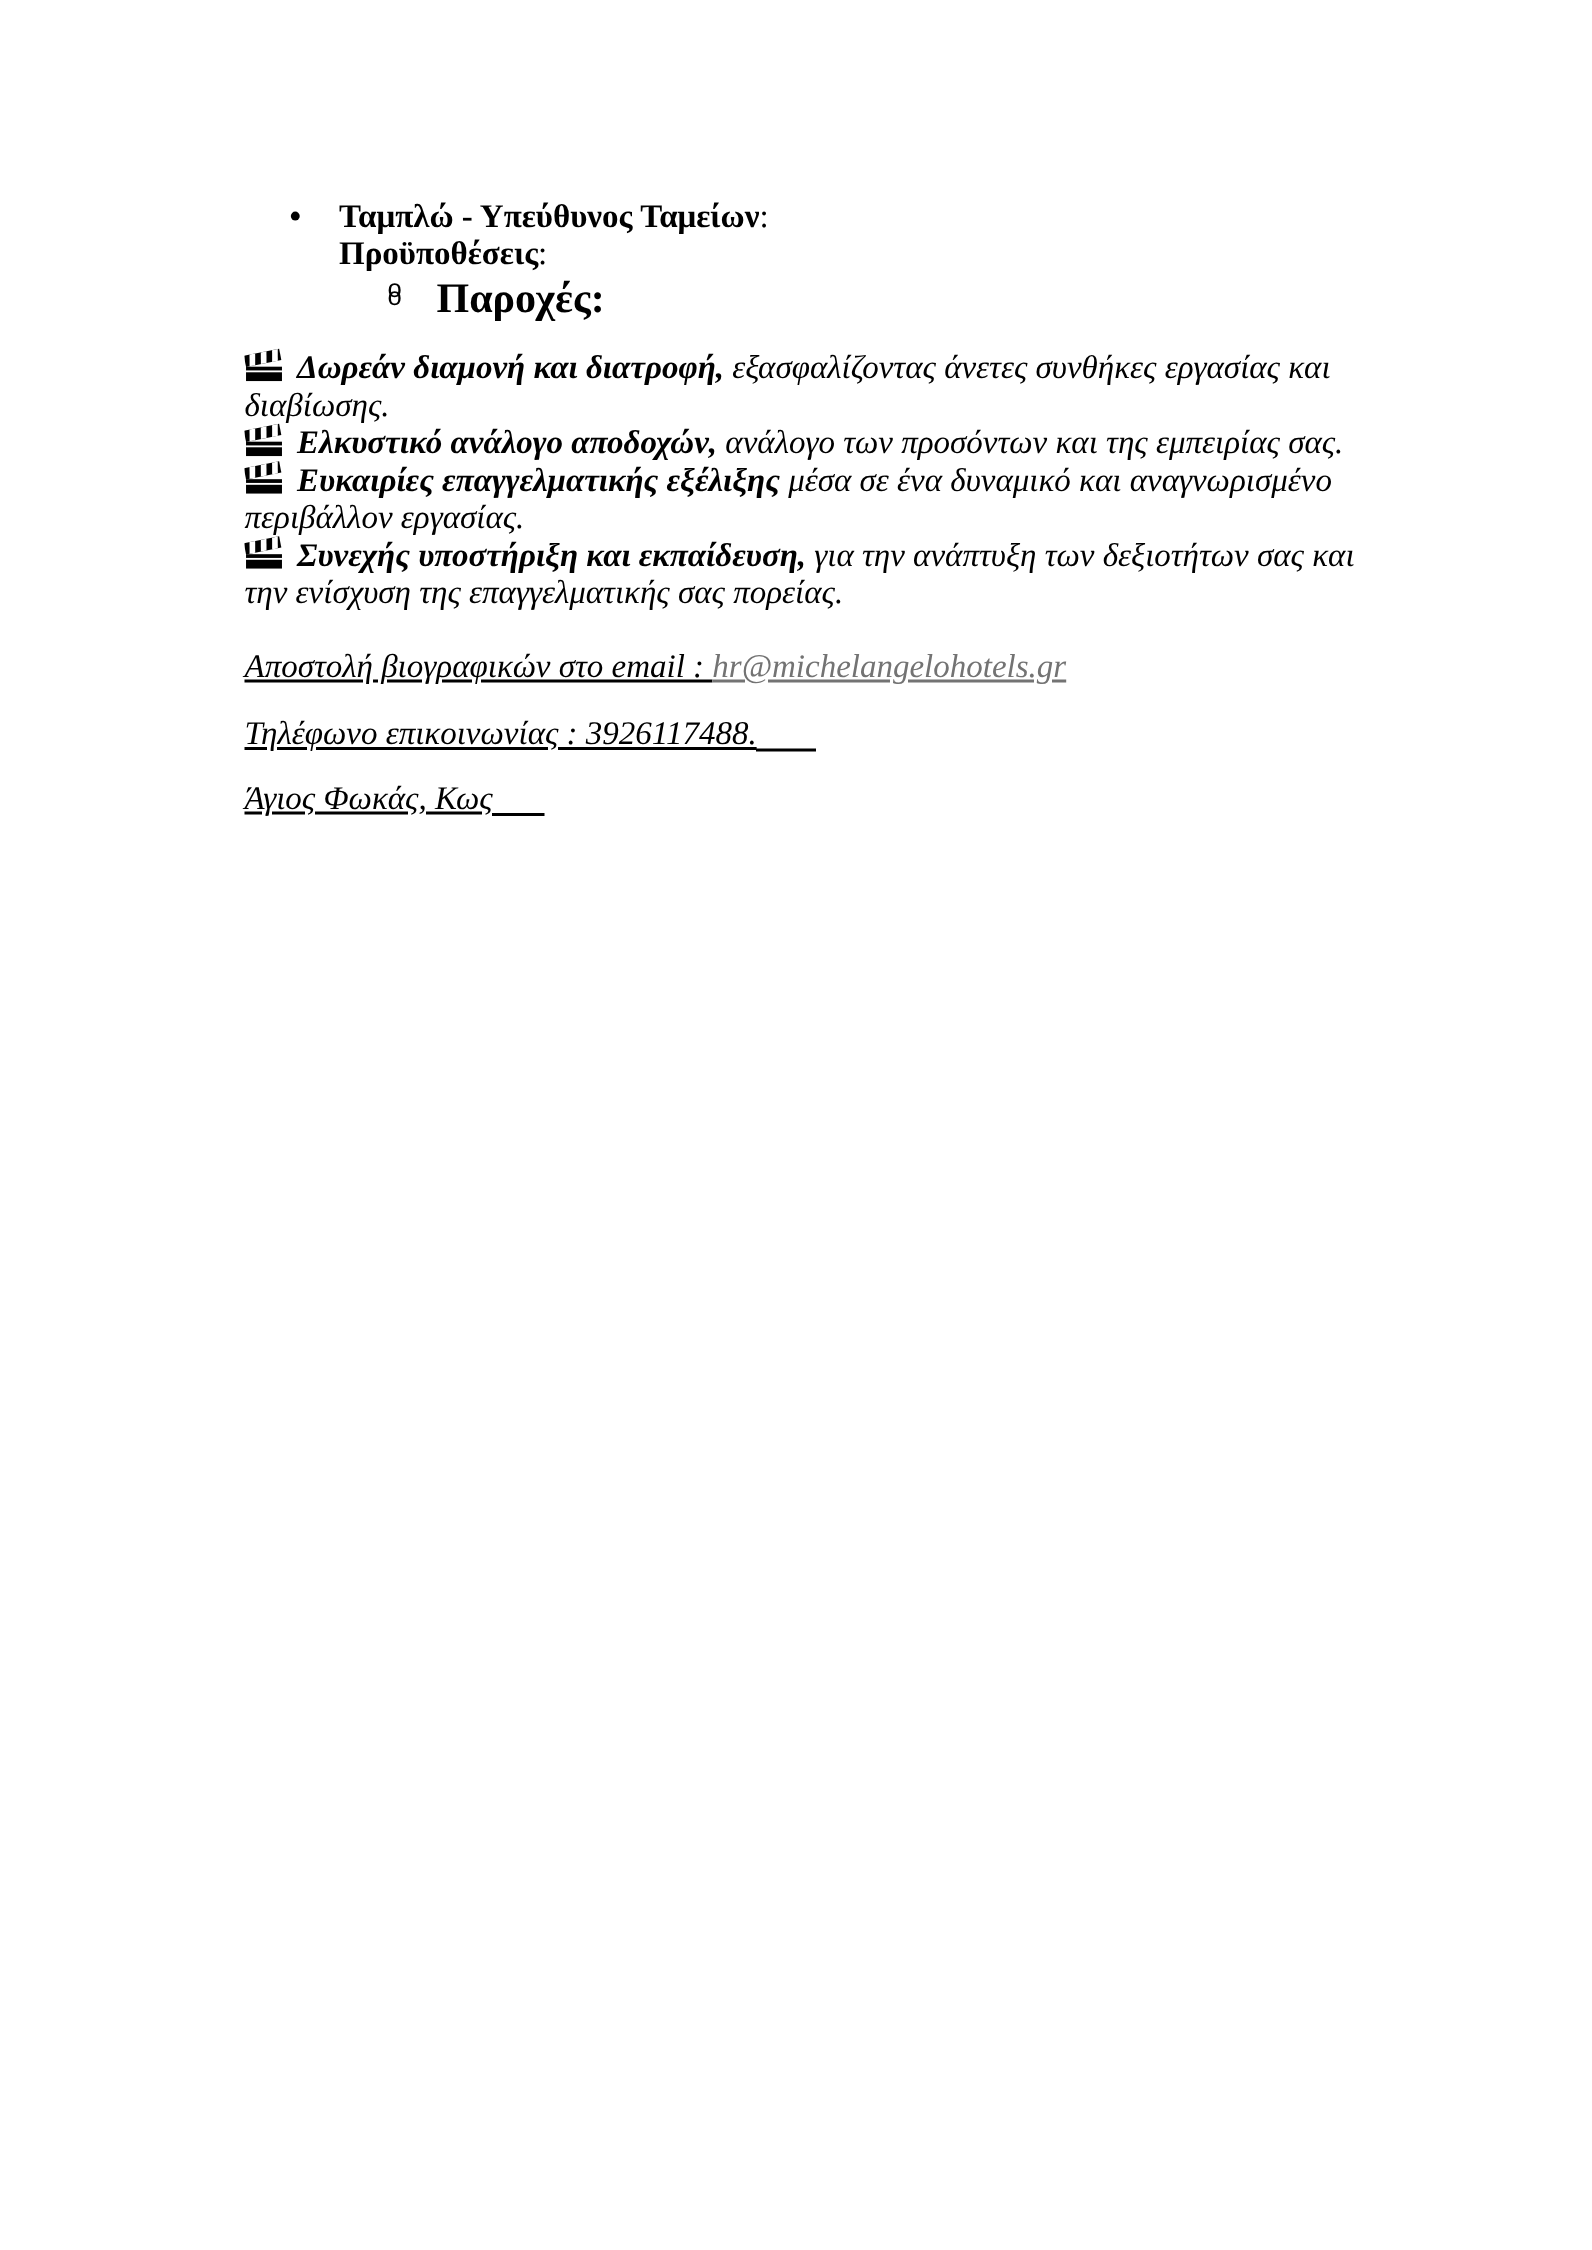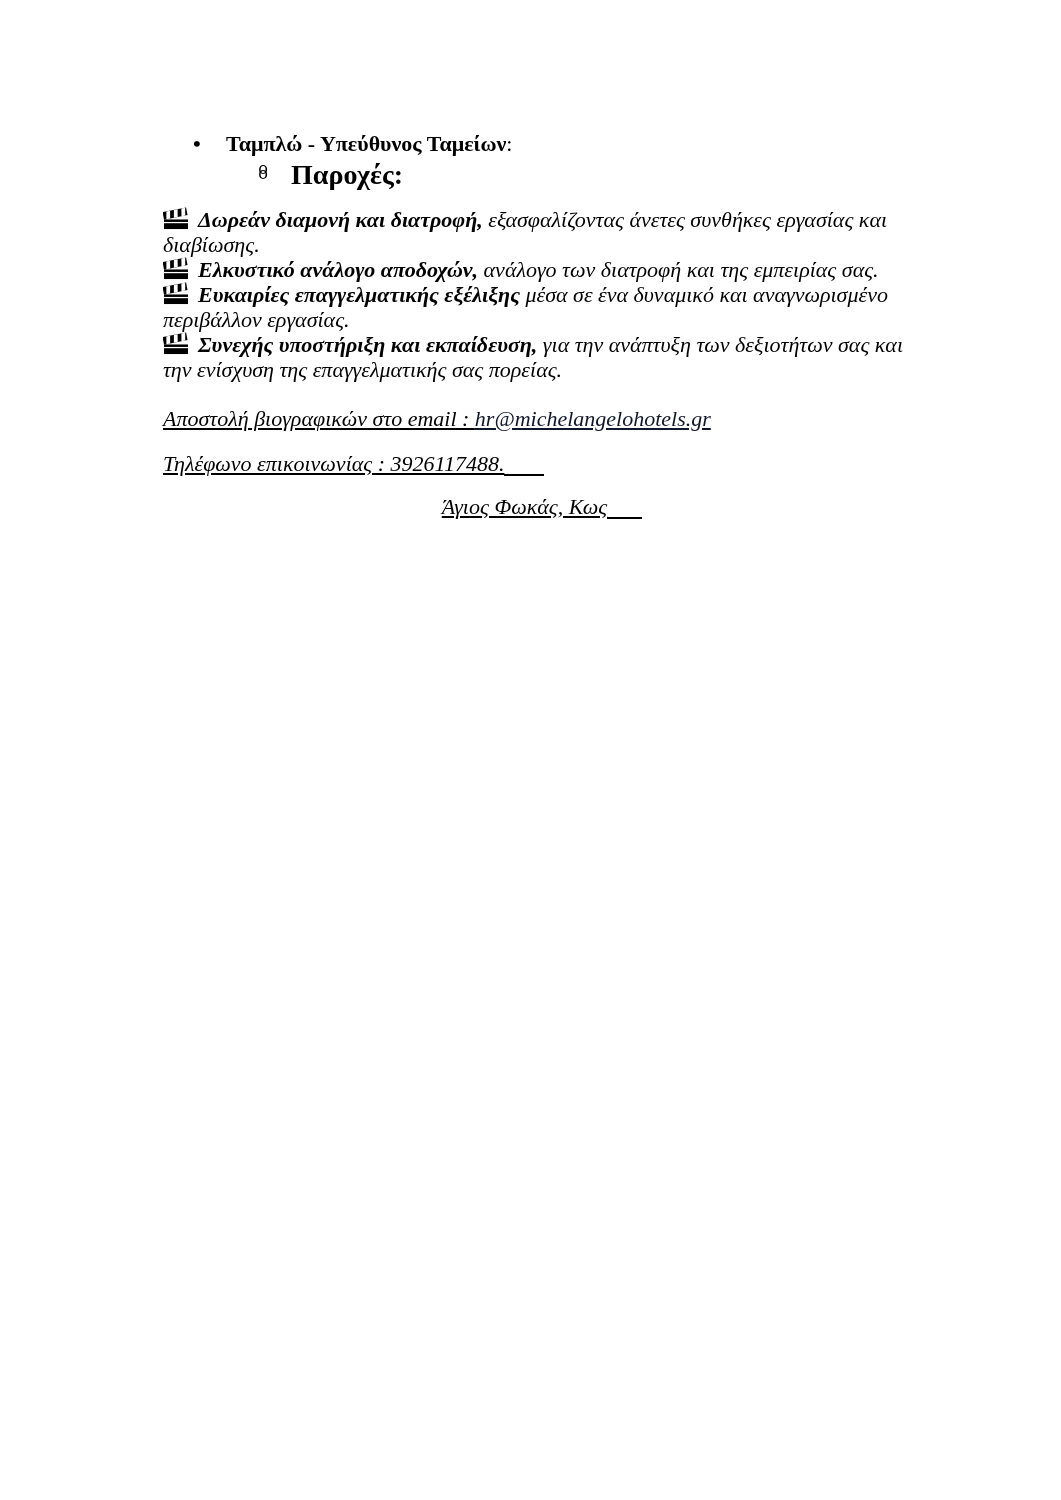--- a/index.html
+++ b/index.html
@@ -41,38 +41,39 @@
   .clapper { display: inline-block; vertical-align: -3px; margin-right: 9px; }
 
   
   .contact-line {
     margin: 0; font-size: 22px; line-height: 26px;
     font-style: italic;
   }
   .contact-line .u { text-decoration: underline; }
   .email-line { margin-top: 24px; }
   .phone-line { margin-top: 19px; }
-  .loc-line { margin-top: 17px; text-align: center; }
-  a.email-link { color: #0f172a; text-decoration: underline; cursor: pointer; font-style: italic; }
+  .loc-line { margin-top: 17px; }
+  a.email-link { color: #737373; text-decoration: underline; cursor: pointer; font-style: italic; }
   .tail {
     display: inline-block; height: 2px;
     border-bottom: 2px solid #000;
     vertical-align: -5px;
   }
   .tail-40 { width: 40px; }
   .tail-35 { width: 35px; }
 </style>
 </head>
 <body>
 
 <div class="page">
 
   <div class="l1-item">
     <span class="l1-bullet">•</span>
     <div><span class="bold">Ταμπλώ - Υπεύθυνος Ταμείων</span><span>:</span></div>
+    <div><span class="bold">Προϋποθέσεις</span><span>:</span></div>
   </div>
 
   <div class="l2-item">
     <span class="l2-bullet">o</span>
   </div>
   <div class="l2-item big">
     <span class="l2-bullet">o</span>
     <span class="bold">Παροχές:</span>
   </div>
 
@@ -94,21 +95,21 @@
     <p class="benefit">
       <svg class="clapper" width="26" height="23" viewBox="0 0 27 24">
         <g transform="rotate(-11 2 13)">
           <rect x="1" y="5" width="25" height="8" fill="#000"></rect>
           <path d="M5 5 L9 5 L7.5 13 L3.5 13 Z" fill="#fff"></path>
           <path d="M13 5 L17 5 L15.5 13 L11.5 13 Z" fill="#fff"></path>
           <path d="M21 5 L25 5 L23.5 13 L19.5 13 Z" fill="#fff"></path>
         </g>
         <rect x="1" y="13" width="25" height="10" fill="#000"></rect>
         <rect x="1" y="15.6" width="25" height="1.3" fill="#fff"></rect>
-      </svg><span class="bold">Ελκυστικό ανάλογο αποδοχών,</span><span> ανάλογο των διατροφή και της εμπειρίας σας.</span>
+      </svg><span class="bold">Ελκυστικό ανάλογο αποδοχών,</span><span> ανάλογο των προσόντων και της εμπειρίας σας.</span>
     </p>
 
     <p class="benefit">
       <svg class="clapper" width="26" height="23" viewBox="0 0 27 24">
         <g transform="rotate(-11 2 13)">
           <rect x="1" y="5" width="25" height="8" fill="#000"></rect>
           <path d="M5 5 L9 5 L7.5 13 L3.5 13 Z" fill="#fff"></path>
           <path d="M13 5 L17 5 L15.5 13 L11.5 13 Z" fill="#fff"></path>
           <path d="M21 5 L25 5 L23.5 13 L19.5 13 Z" fill="#fff"></path>
         </g>

